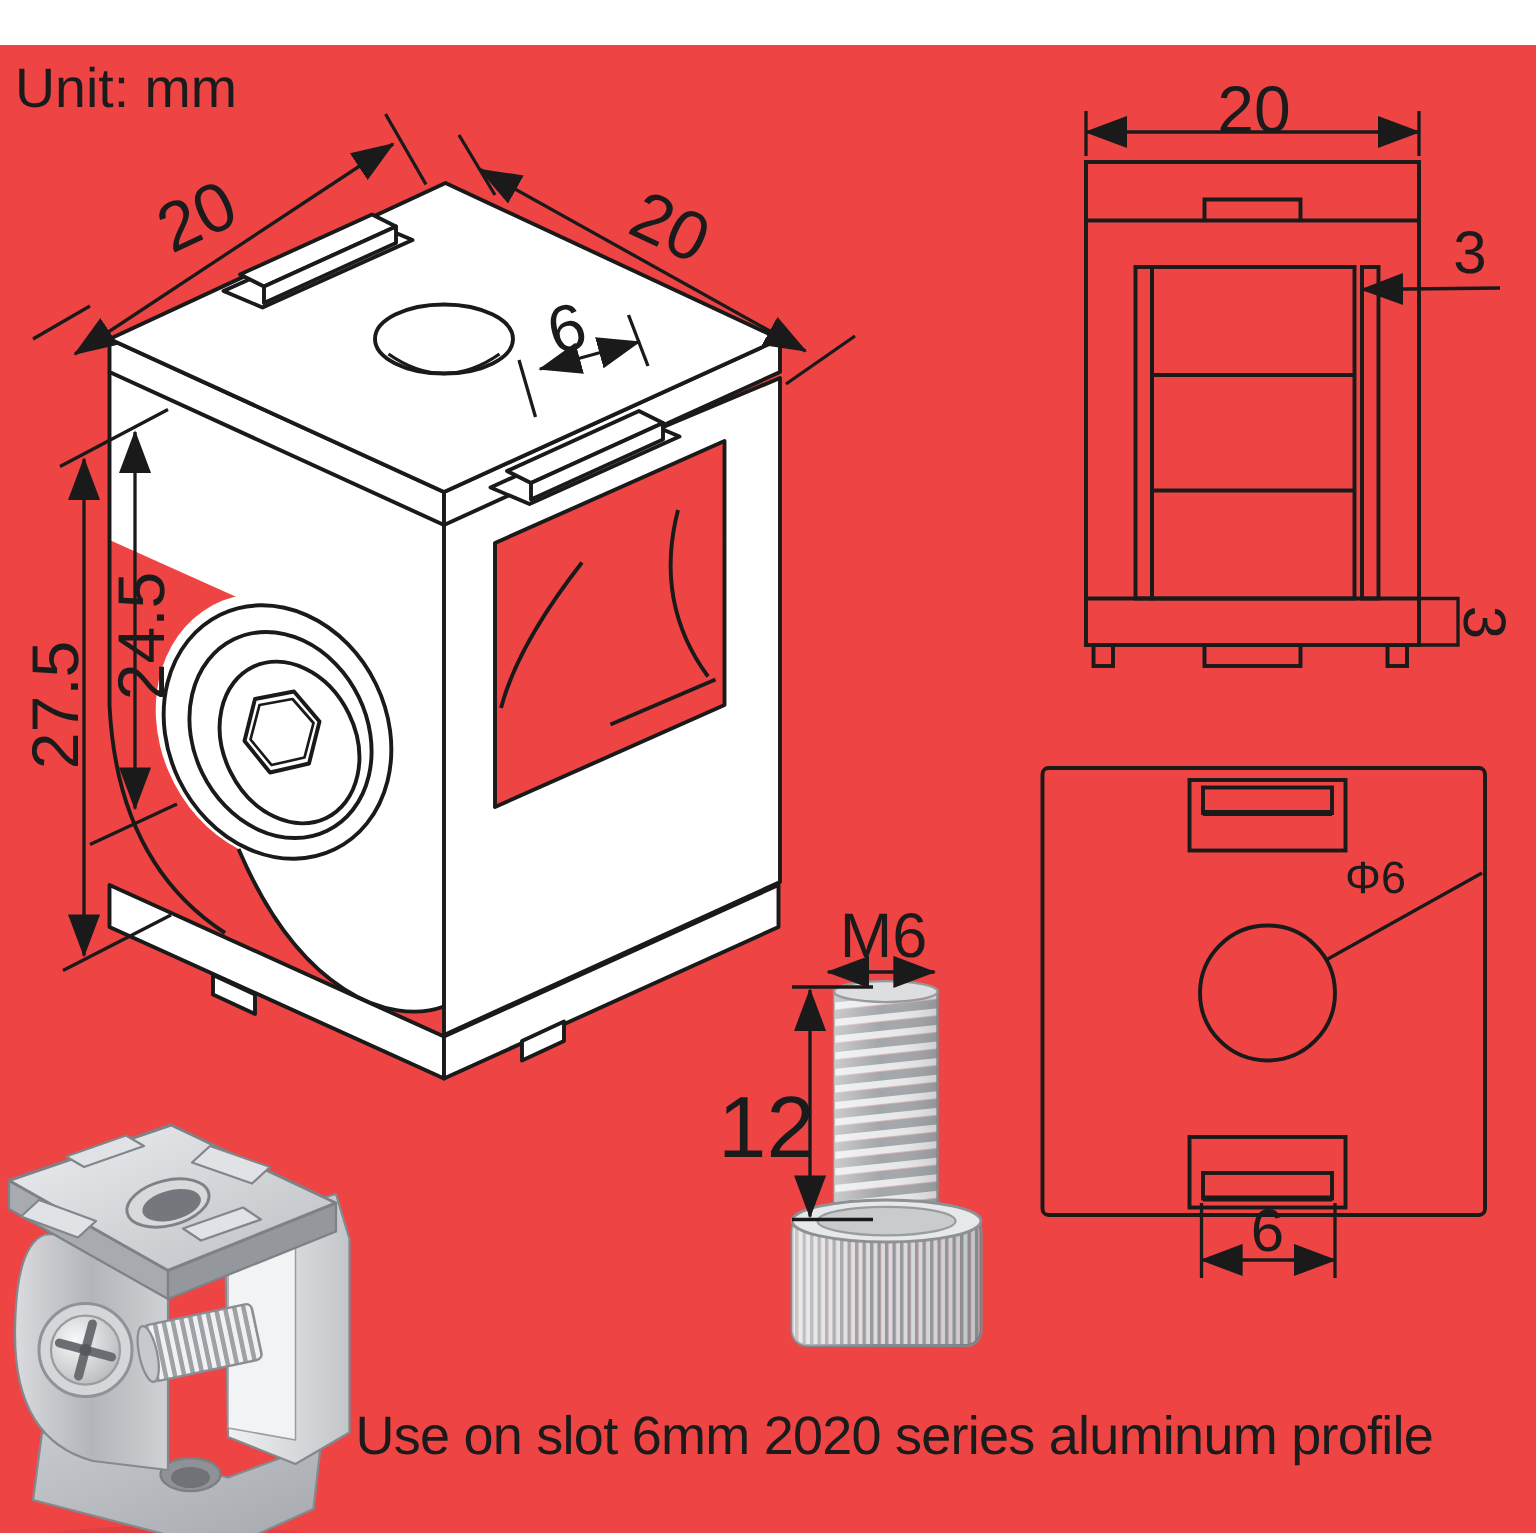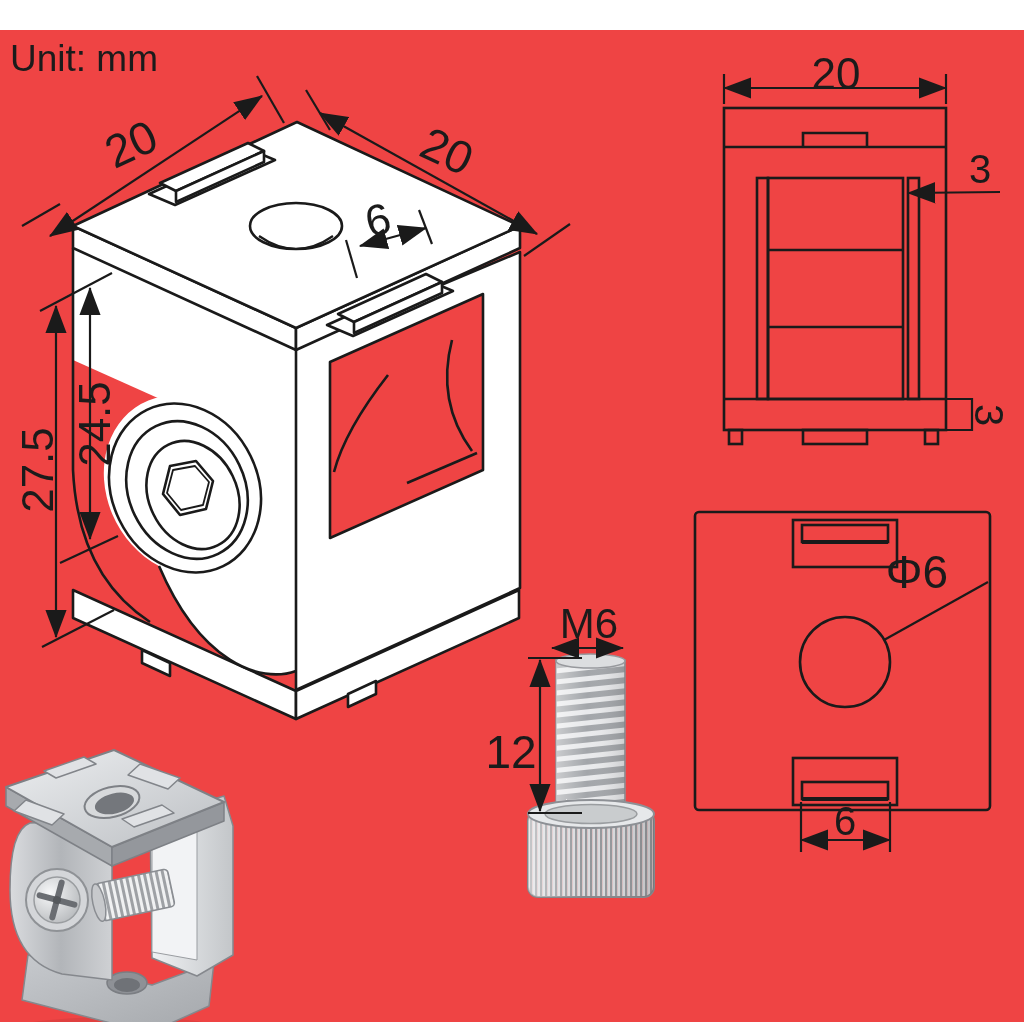--- a/index.html
+++ b/index.html
@@ -243,19 +243,20 @@
   <div class="dim" style="left:131px; top:114px; font-size:46px; transform:translate(-50%,-50%) rotate(-25deg);">20</div>
   <div class="dim" style="left:447px; top:121px; font-size:46px; transform:translate(-50%,-50%) rotate(25deg);">20</div>
   <div class="dim" style="left:378px; top:190px; font-size:44px; transform:translate(-50%,-50%) rotate(-15deg);">6</div>
   <div class="dim" style="left:95px; top:394px; font-size:44px; transform:translate(-50%,-50%) rotate(-90deg);">24.5</div>
   <div class="dim" style="left:38px; top:440px; font-size:44px; transform:translate(-50%,-50%) rotate(-90deg);">27.5</div>
 
   <div class="dim" style="left:836px; top:44px; font-size:44px; transform:translate(-50%,-50%);">20</div>
   <div class="dim" style="left:980px; top:139px; font-size:40px; transform:translate(-50%,-50%);">3</div>
   <div class="dim" style="left:989px; top:385px; font-size:40px; transform:translate(-50%,-50%) rotate(90deg);">3</div>
 
-  <div class="dim" style="left:917px; top:542px; font-size:46px; transform:translate(-50%,-50%);text-align:center;">Φ6</div>
+  <div class="dim" style="left:917px; top:556px; font-size:30px; transform:translate(-50%,-50%);text-align:center;">Φ6</div>
   <div class="dim" style="left:845px; top:791px; font-size:40px; transform:translate(-50%,-50%);">6</div>
 
   <div class="dim" style="left:589px; top:594px; font-size:42px; transform:translate(-50%,-50%);">M6</div>
-  <div class="dim" style="left:511px; top:722px; font-size:46px; transform:translate(-50%,-50%);">12</div>
-
+  <div class="dim" style="left:511px; top:722px; font-size:58px; transform:translate(-50%,-50%);">12</div>
+
+  <div class="caption" style="left:237px; top:906px; font-size:36px;">Use on slot 6mm 2020 series aluminum profile</div>
 </div>
 
 </body></html>

